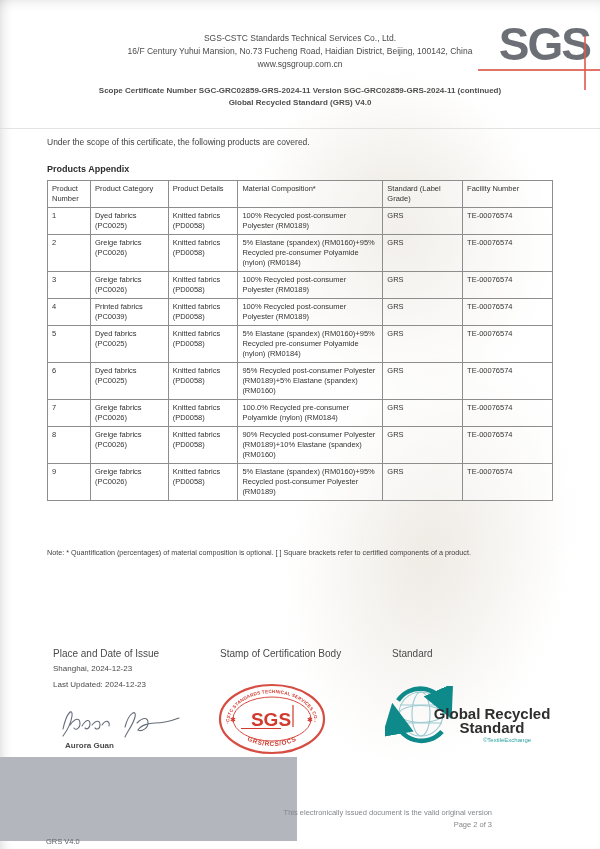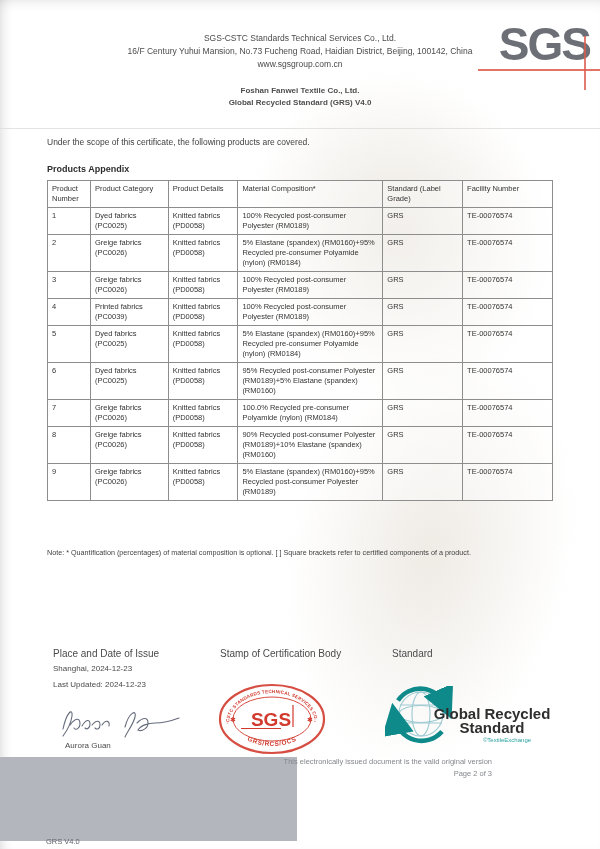--- a/index.html
+++ b/index.html
@@ -24,49 +24,49 @@
 
   .intro{position:absolute;left:47px;top:137px;font-size:8.5px;color:#3f3f3f;}
   .products-title{position:absolute;left:47px;top:164px;font-size:9px;font-weight:700;color:#2d2d2d;}
 
   .ptable{position:absolute;left:47px;top:180px;width:506px;border-collapse:collapse;table-layout:fixed;background:rgba(255,255,255,.35);}
   .ptable td{border:1px solid #8d8d8d;vertical-align:top;padding:3px 4px;font-size:7.5px;line-height:10px;color:#343434;}
   .note{position:absolute;left:47px;top:548px;font-size:7.2px;color:#3f3f3f;}
 
   .lbl{position:absolute;font-size:10px;color:#4a4a4a;}
   .small-line{position:absolute;font-size:8px;color:#4a4a4a;}
-  .signer-name{position:absolute;left:65px;top:741px;font-size:8px;color:#4a4a4a;}
+  .signer-name{position:absolute;left:65px;top:741px;font-size:8px;color:#4a4a4a;font-weight:bold;}
   .stamp-svg{position:absolute;left:217px;top:681px;}
   .grs-svg{position:absolute;left:385px;top:686px;}
   .sig-svg{position:absolute;left:55px;top:699px;}
 
   .gray-block{position:absolute;left:0;top:757px;width:297px;height:84px;background:#b3b7bd;}
   .footer-left{position:absolute;left:46px;top:836px;font-size:7.5px;color:#5f626a;line-height:12px;z-index:2;}
-  .footer-right{position:absolute;right:108px;top:756px;font-size:7.5px;color:#84878c;line-height:12px;text-align:right;z-index:2;}
+  .footer-right{position:absolute;right:108px;top:807px;font-size:7.5px;color:#84878c;line-height:12px;text-align:right;z-index:2;}
 </style>
 </head>
 <body>
 
 <div class="page">
   <div class="wm wm1"></div>
   <div class="wm wm2"></div>
 
   <div class="layer">
 
     <div class="header-block">
       <div>SGS-CSTC Standards Technical Services Co., Ltd.</div>
       <div>16/F Century Yuhui Mansion, No.73 Fucheng Road, Haidian District, Beijing, 100142, China</div>
       <div>www.sgsgroup.com.cn</div>
     </div>
     <div class="sgs-logo">SGS</div>
     <div class="redline-h"></div>
     <div class="redline-v"></div>
 
     <div class="cert-block">
-      <div>Foshan Fanwei Textile Co., Ltd.</div>
+      <div>Scope Certificate Number SGC-GRC02859-GRS-2024-11 Version SGC-GRC02859-GRS-2024-11 (continued)</div>
       <div>Global Recycled Standard (GRS) V4.0</div>
     </div>
     <div class="divider"></div>
 
     <div class="intro">Under the scope of this certificate, the following products are covered.</div>
     <div class="products-title">Products Appendix</div>
 
     <table class="ptable">
       <colgroup>
         <col style="width:8.5%">

